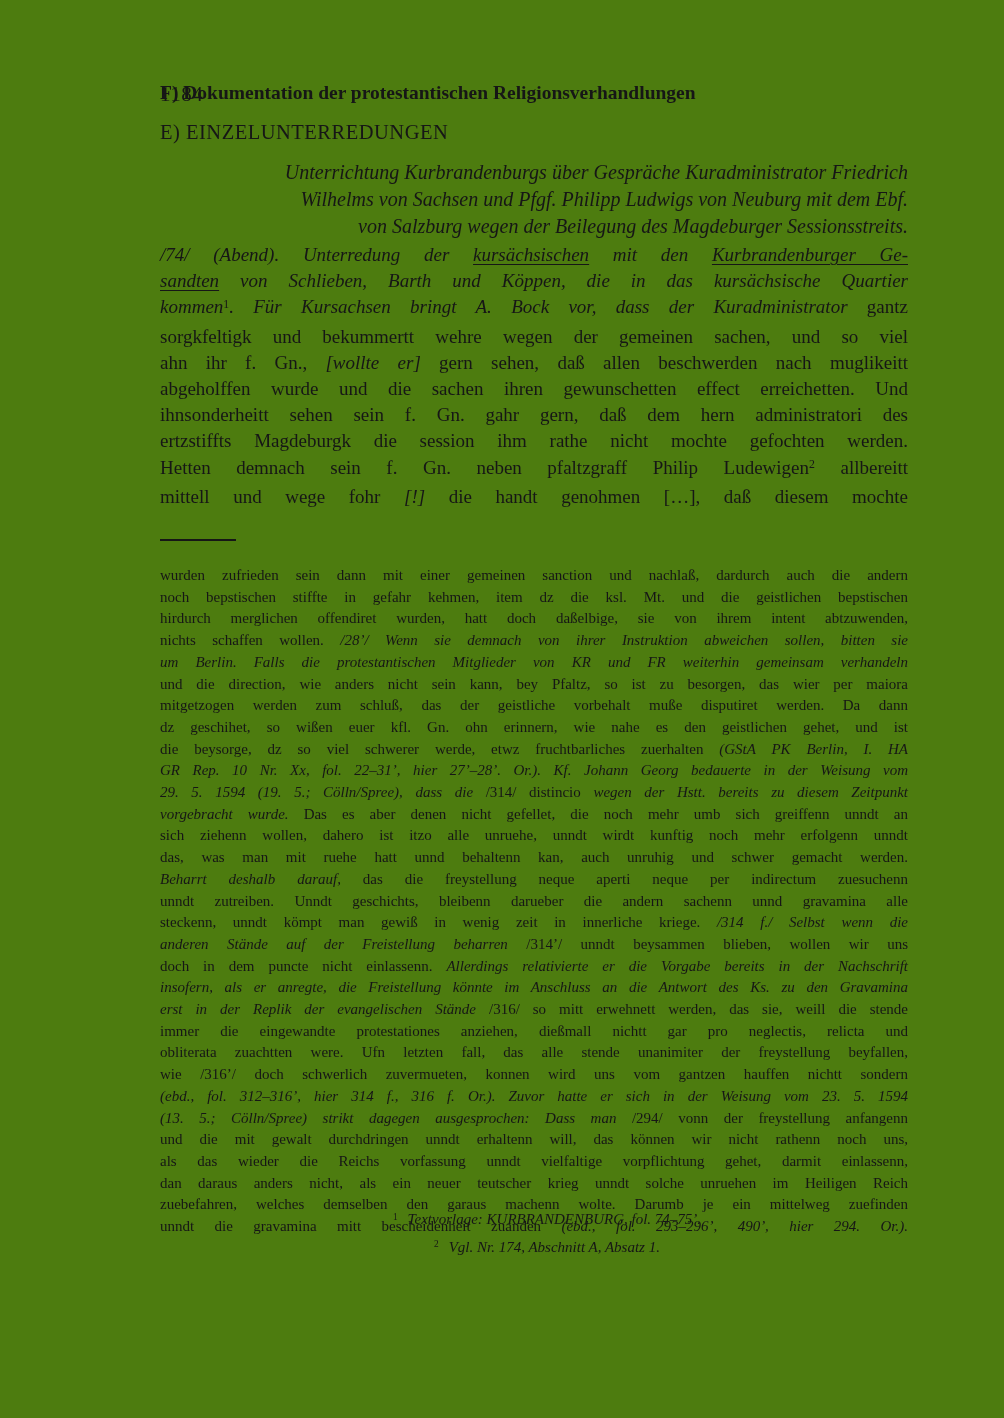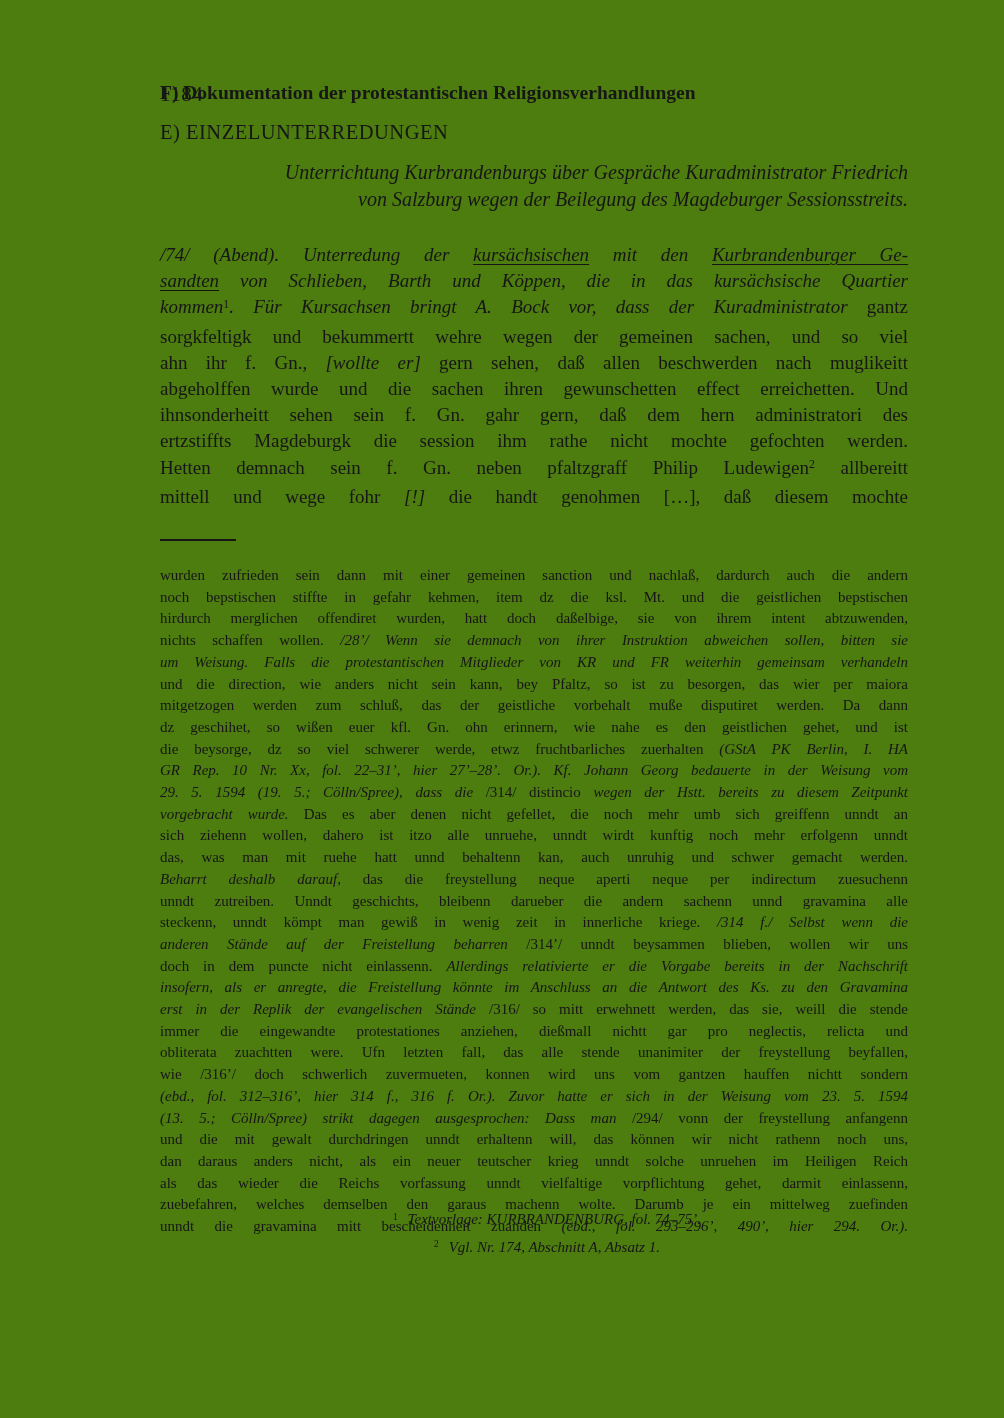--- a/index.html
+++ b/index.html
@@ -60,20 +60,21 @@
 
   <div class="pagehead">
     <span class="pagenum">1184</span>
     <span class="runtitle">F) Dokumentation der protestantischen Religionsverhandlungen</span>
   </div>
 
   <div class="section-heading">E) EINZELUNTERREDUNGEN</div>
 
   <div class="subtitle">
       <div class="subline"><span class="s-i">Unterrichtung Kurbrandenburgs über Gespräche Kuradministrator Friedrich</span></div>
+      <div class="subline"><span class="s-i">Wilhelms von Sachsen und Pfgf. Philipp Ludwigs von Neuburg mit dem Ebf.</span></div>
       <div class="subline"><span class="s-i">von Salzburg wegen der Beilegung des Magdeburger Sessionsstreits.</span></div>
     </div>
 
   <div class="bodyblock">
       <div class="tline"><span class="s-i">/74/ (Abend). Unterredung der </span><span class="s-iu">kursächsischen</span><span class="s-i"> mit den </span><span class="s-iu">Kurbrandenburger Ge-</span></div>
       <div class="tline"><span class="s-iu">sandten</span><span class="s-i"> von Schlieben, Barth und Köppen, die in das kursächsische Quartier</span></div>
       <div class="tline"><span class="s-i">kommen</span><span class="s-sup">1</span><span class="s-i">. Für Kursachsen bringt A. Bock vor, dass der Kuradministrator</span><span class="s-r"> gantz</span></div>
       <div class="tline"><span class="s-r">sorgkfeltigk und bekummertt wehre wegen der gemeinen sachen, und so viel</span></div>
       <div class="tline"><span class="s-r">ahn ihr f. Gn., </span><span class="s-i">[wollte er]</span><span class="s-r"> gern sehen, daß allen beschwerden nach muglikeitt</span></div>
       <div class="tline"><span class="s-r">abgeholffen wurde und die sachen ihren gewunschetten effect erreichetten. Und</span></div>
@@ -83,21 +84,21 @@
       <div class="tline"><span class="s-r">mittell und wege fohr </span><span class="s-i">[!]</span><span class="s-r"> die handt genohmen […], daß diesem mochte</span></div>
     </div>
 
   <div class="fnrule"></div>
 
   <div class="footblock">
       <div class="fline"><span class="s-r">wurden zufrieden sein dann mit einer gemeinen sanction und nachlaß, dardurch auch die andern</span></div>
       <div class="fline"><span class="s-r">noch bepstischen stiffte in gefahr kehmen, item dz die ksl. Mt. und die geistlichen bepstischen</span></div>
       <div class="fline"><span class="s-r">hirdurch merglichen offendiret wurden, hatt doch daßelbige, sie von ihrem intent abtzuwenden,</span></div>
       <div class="fline"><span class="s-r">nichts schaffen wollen. </span><span class="s-i">/28’/ Wenn sie demnach von ihrer Instruktion abweichen sollen, bitten sie</span></div>
-      <div class="fline"><span class="s-i">um Weisung. Falls die protestantischen Mitglieder von KR und FR weiterhin gemeinsam verhandeln</span></div>
+      <div class="fline"><span class="s-i">um Berlin. Falls die protestantischen Mitglieder von KR und FR weiterhin gemeinsam verhandeln</span></div>
       <div class="fline"><span class="s-r">und die direction, wie anders nicht sein kann, bey Pfaltz, so ist zu besorgen, das wier per maiora</span></div>
       <div class="fline"><span class="s-r">mitgetzogen werden zum schluß, das der geistliche vorbehalt muße disputiret werden. Da dann</span></div>
       <div class="fline"><span class="s-r">dz geschihet, so wißen euer kfl. Gn. ohn erinnern, wie nahe es den geistlichen gehet, und ist</span></div>
       <div class="fline"><span class="s-r">die beysorge, dz so viel schwerer werde, etwz fruchtbarliches zuerhalten </span><span class="s-i">(GStA PK Berlin, I. HA</span></div>
       <div class="fline"><span class="s-i">GR Rep. 10 Nr. Xx, fol. 22–31’, hier 27’–28’. Or.). Kf. Johann Georg bedauerte in der Weisung vom</span></div>
       <div class="fline"><span class="s-i">29. 5. 1594 (19. 5.; Cölln/Spree), dass die </span><span class="s-r">/314/ distincio</span><span class="s-i"> wegen der Hstt. bereits zu diesem Zeitpunkt</span></div>
       <div class="fline"><span class="s-i">vorgebracht wurde.</span><span class="s-r"> Das es aber denen nicht gefellet, die noch mehr umb sich greiffenn unndt an</span></div>
       <div class="fline"><span class="s-r">sich ziehenn wollen, dahero ist itzo alle unruehe, unndt wirdt kunftig noch mehr erfolgenn unndt</span></div>
       <div class="fline"><span class="s-r">das, was man mit ruehe hatt unnd behaltenn kan, auch unruhig und schwer gemacht werden.</span></div>
       <div class="fline"><span class="s-i">Beharrt deshalb darauf,</span><span class="s-r"> das die freystellung neque aperti neque per indirectum zuesuchenn</span></div>
@@ -106,22 +107,22 @@
       <div class="fline"><span class="s-i">anderen Stände auf der Freistellung beharren </span><span class="s-r">/314’/ unndt beysammen blieben, wollen wir uns</span></div>
       <div class="fline"><span class="s-r">doch in dem puncte nicht einlassenn. </span><span class="s-i">Allerdings relativierte er die Vorgabe bereits in der Nachschrift</span></div>
       <div class="fline"><span class="s-i">insofern, als er anregte, die Freistellung könnte im Anschluss an die Antwort des Ks. zu den Gravamina</span></div>
       <div class="fline"><span class="s-i">erst in der Replik der evangelischen Stände </span><span class="s-r">/316/ so mitt erwehnett werden, das sie, weill die stende</span></div>
       <div class="fline"><span class="s-r">immer die eingewandte protestationes anziehen, dießmall nichtt gar pro neglectis, relicta und</span></div>
       <div class="fline"><span class="s-r">obliterata zuachtten were. Ufn letzten fall, das alle stende unanimiter der freystellung beyfallen,</span></div>
       <div class="fline"><span class="s-r">wie /316’/ doch schwerlich zuvermueten, konnen wird uns vom gantzen hauffen nichtt sondern</span></div>
       <div class="fline"><span class="s-i">(ebd., fol. 312–316’, hier 314 f., 316 f. Or.). Zuvor hatte er sich in der Weisung vom 23. 5. 1594</span></div>
       <div class="fline"><span class="s-i">(13. 5.; Cölln/Spree) strikt dagegen ausgesprochen: Dass man </span><span class="s-r">/294/ vonn der freystellung anfangenn</span></div>
       <div class="fline"><span class="s-r">und die mit gewalt durchdringen unndt erhaltenn will, das können wir nicht rathenn noch uns,</span></div>
+      <div class="fline"><span class="s-r">als das wieder die Reichs vorfassung unndt vielfaltige vorpflichtung gehet, darmit einlassenn,</span></div>
       <div class="fline"><span class="s-r">dan daraus anders nicht, als ein neuer teutscher krieg unndt solche unruehen im Heiligen Reich</span></div>
-      <div class="fline"><span class="s-r">als das wieder die Reichs vorfassung unndt vielfaltige vorpflichtung gehet, darmit einlassenn,</span></div>
       <div class="fline"><span class="s-r">zuebefahren, welches demselben den garaus machenn wolte. Darumb je ein mittelweg zuefinden</span></div>
       <div class="fline"><span class="s-r">unndt die gravamina mitt bescheidenheit zuanden </span><span class="s-i">(ebd., fol. 293–296’, 490’, hier 294. Or.).</span></div>
     </div>
 
   <div class="fnotes">
       <div class="fnrow"><span class="s-sup fnmark">1</span><span class="s-i">Textvorlage: KURBRANDENBURG, fol. 74–75’.</span></div>
       <div class="fnrow"><span class="s-sup fnmark">2</span><span class="s-i">Vgl. Nr. 174, Abschnitt A, Absatz 1.</span></div>
     </div>
 
 </div>

